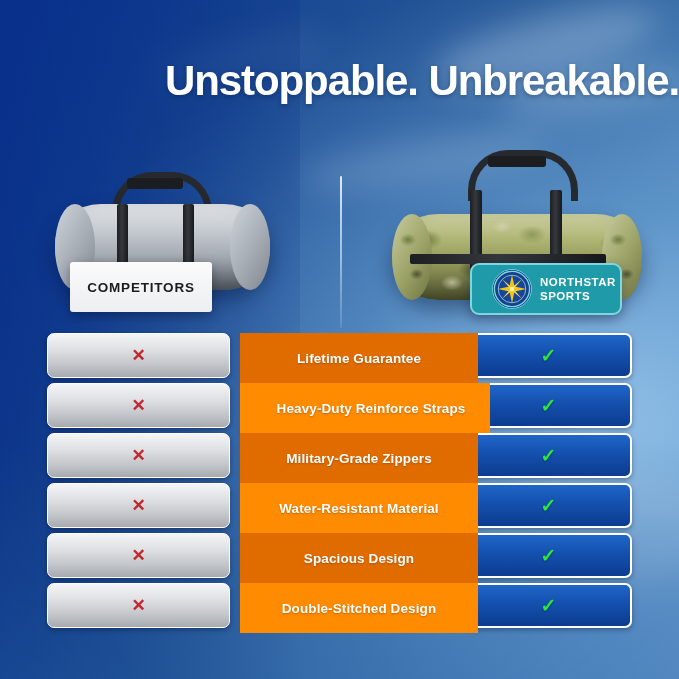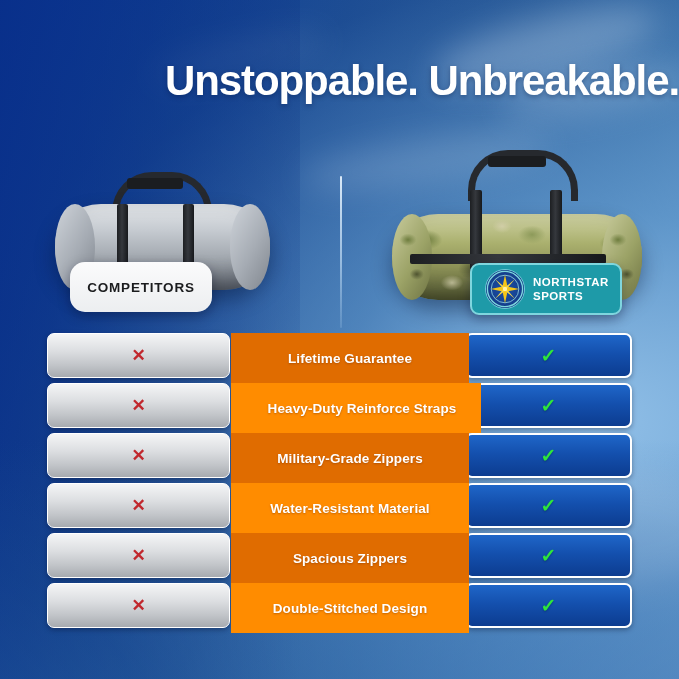--- a/index.html
+++ b/index.html
@@ -66,27 +66,27 @@
       radial-gradient(ellipse 10px 8px at 62% 70%,#4f5430 0%,rgba(79,84,48,0) 70%),
       linear-gradient(120deg,#c9cc9d 0%,#9ba266 55%,#6e7343 100%);}
   .strap{position:absolute;background:linear-gradient(90deg,#1d1f22,#35383d 45%,#17191c);border-radius:2px;}
   .handle{position:absolute;border:7px solid #26292e;border-bottom:none;
     border-radius:40px 40px 0 0;background:transparent;}
   .handle-grip{position:absolute;height:11px;background:#1b1d20;border-radius:3px;}
 
   
   .badge-comp{position:absolute;left:70px;top:262px;width:142px;height:50px;
     background:linear-gradient(180deg,#fbfbfc 0%,#eceef0 100%);
-    border-radius:15px;box-shadow:0 4px 12px rgba(0,10,40,.35);
+    border-radius:3px;box-shadow:0 4px 12px rgba(0,10,40,.35);
     display:flex;align-items:center;justify-content:center;
     font-size:13.5px;font-weight:700;color:#1b1c1e;letter-spacing:.8px;}
   .badge-brand{position:absolute;left:470px;top:263px;width:152px;height:52px;
     background:#1e9aa8;border:2px solid #7fd6de;border-radius:9px;
     box-shadow:0 4px 12px rgba(0,10,40,.35);
-    display:flex;align-items:center;gap:8px;padding-left:13px;box-sizing:border-box;}
+    display:flex;align-items:center;gap:8px;padding-left:20px;box-sizing:border-box;}
   .brand-text{font-size:11.5px;font-weight:700;color:#ffffff;line-height:1.22;letter-spacing:.5px;}
   .logo{width:38px;height:38px;flex:0 0 38px;border-radius:50%;
     background:radial-gradient(circle at 50% 50%,#1b4fa8 0%,#153f8c 62%,#0e2f6e 100%);
     position:relative;border:1px solid #6fc9d6;}
 
   
   .divider{position:absolute;left:340px;top:176px;width:2px;height:152px;
     background:linear-gradient(180deg,rgba(226,240,252,.95) 0%,rgba(200,226,248,.65) 55%,rgba(180,214,244,.18) 100%);
     border-radius:1px;}
 
@@ -101,21 +101,21 @@
     box-shadow:0 2px 5px rgba(0,12,40,.35);}
   .cell-right{left:465px;width:167px;
     background:linear-gradient(180deg,#1d62c4 0%,#144fae 42%,#0d3f95 74%,#0a3versa 100%);
     background:linear-gradient(180deg,#1f66c8 0%,#1450ae 45%,#0c3c90 100%);
     border:2px solid #ffffff;
     box-shadow:0 2px 5px rgba(0,12,40,.35);}
   .mark-x{font-size:17px;font-weight:700;color:#c1272d;line-height:1;}
   .mark-v{font-size:19px;font-weight:700;color:#2ee63c;line-height:1;
     text-shadow:0 1px 2px rgba(0,20,60,.4);}
 
-  .center-col{position:absolute;left:231px;top:333px;width:284px;height:300px;}
+  .center-col{position:absolute;left:240px;top:333px;width:284px;height:300px;}
   .feat{position:absolute;left:0;width:238px;height:50px;
     display:flex;align-items:center;justify-content:center;
     font-size:13.5px;font-weight:700;color:#ffffff;letter-spacing:.1px;
     text-shadow:0 1px 2px rgba(120,50,0,.45);text-align:center;}
   .feat-dark{background:#e06c00;}
   .feat-light{background:#ff8c00;}
 </style>
 </head>
 <body>
 
@@ -234,17 +234,17 @@
           <span class="mark-v">✓</span>
         </div>
       </div>
     </div>
 
   <div class="center-col" id="feature-col">
       <div class="feat feat-dark" style="top: 0px;">Lifetime Guarantee</div>
       <div class="feat feat-light" style="top: 50px; padding-left: 12px;">Heavy-Duty Reinforce Straps</div>
       <div class="feat feat-light" style="top: 150px;">Water-Resistant Material</div>
       <div class="feat feat-dark" style="top: 100px;">Military-Grade Zippers</div>
-      <div class="feat feat-dark" style="top: 200px;">Spacious Zippers</div>
+      <div class="feat feat-dark" style="top: 200px;">Spacious Design</div>
       <div class="feat feat-light" style="top: 250px;">Double-Stitched Design</div>
     </div>
 
 </div>
 
 </body></html>

